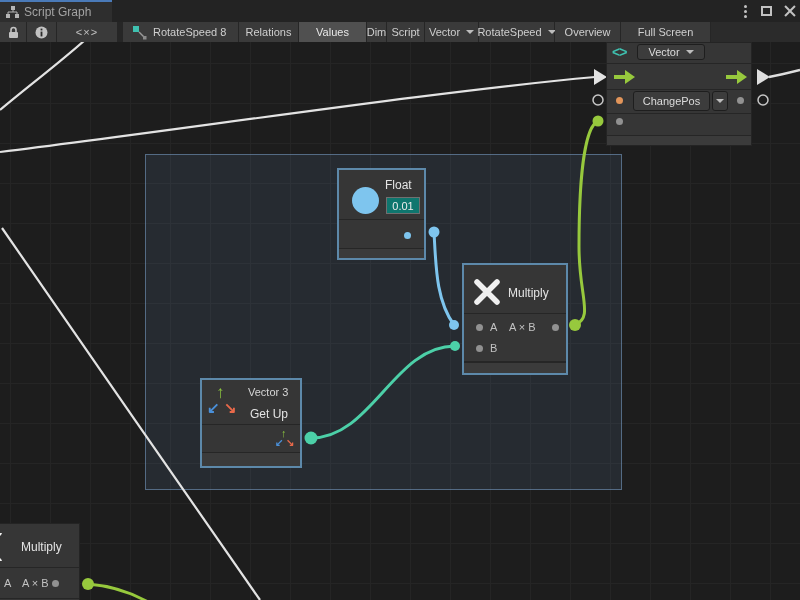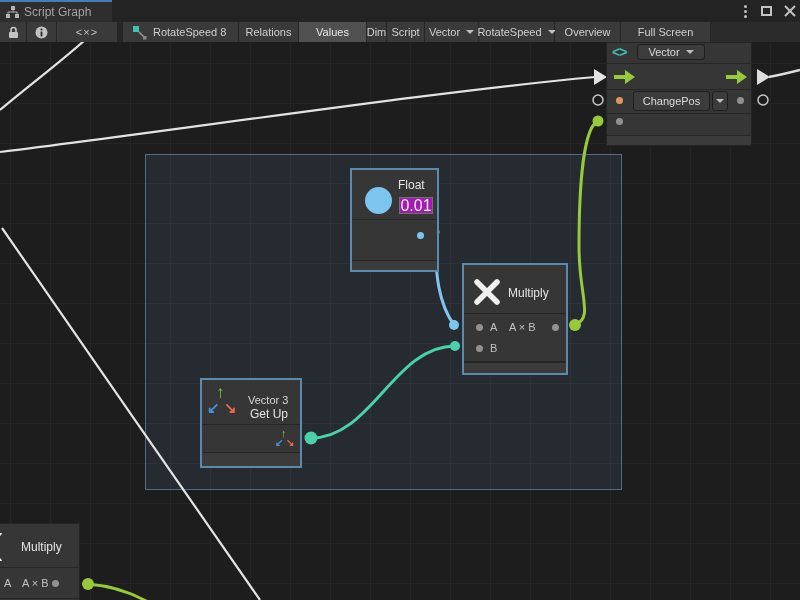--- a/index.html
+++ b/index.html
@@ -52,22 +52,22 @@
   .node.selected { border:2px solid #5d89aa; }
   .nfoot { position:absolute; left:0; right:0; bottom:0; background:#3b3b3b; border-top:1px solid #262626; }
   .sep { position:absolute; left:0; right:0; height:1px; background:#262626; }
   .ntitle { position:absolute; color:#e4e4e4; font-size:12px; white-space:nowrap; }
   .plabel { position:absolute; color:#c2c2c2; font-size:11px; white-space:nowrap; }
   .pdot { position:absolute; width:7px; height:7px; border-radius:50%; background:#919191; }
   .dd { position:absolute; background:#3c3c3c; border:1px solid #1e1e1e; border-radius:3px;
         color:#dcdcdc; font-size:11px; display:flex; align-items:center; justify-content:center; }
   .teal-brackets { position:absolute; color:#3fc1b0; font-weight:bold; font-size:14px; letter-spacing:-1px; }
   .varrow { position:absolute; font-weight:bold; line-height:1; }
-  .field { position:absolute; background:#a21caf; border:1px solid #707070; color:#ececec;
-           font-size:16px; display:flex; align-items:center; justify-content:center; }
+  .field { position:absolute; background:#0f766e; border:1px solid #707070; color:#ececec;
+           font-size:11px; display:flex; align-items:center; justify-content:center; }
 </style>
 </head>
 <body>
 
 <div id="window">
 
   <div class="tabbar">
     <div class="tab">
       <svg width="13" height="13" viewBox="0 0 13 13">
         <rect x="5" y="0" width="4" height="4" fill="#b5b5b5"></rect>
@@ -196,21 +196,21 @@
       </div>
       <div class="dd" style="left:105px; top:48px; width:16px; height:20px">
         <span class="caret" style="margin-left:0"></span>
       </div>
       <span class="pdot" style="left:130px; top:54px"></span>
       <div class="sep" style="top:70px"></div>
       <span class="pdot" style="left:9px; top:75px"></span>
       <div class="nfoot" style="height:10px"></div>
     </div>
 
-    <div class="node selected" style="left:350px; top:126px; width:89px; height:104px">
+    <div class="node selected" style="left:337px; top:126px; width:89px; height:92px">
       <div style="position:absolute; left:13px; top:17px; width:27px; height:27px; border-radius:50%; background:#7ec5ee"></div>
       <span class="ntitle" style="left:46px; top:8px">Float</span>
       <div class="field" style="left:47px; top:27px; width:34px; height:17px">0.01</div>
       <div class="sep" style="top:49px"></div>
       <span class="pdot" style="left:65px; top:62px; background:#7ec5ee"></span>
       <div class="nfoot" style="height:10px"></div>
     </div>
 
     <div class="node selected" style="left:462px; top:221px; width:106px; height:112px">
       <svg style="position:absolute; left:9px; top:13px" width="28" height="28" viewBox="0 0 28 28">
@@ -225,21 +225,21 @@
       <span class="pdot" style="left:12px; top:80px"></span>
       <span class="plabel" style="left:26px; top:77px">B</span>
       <div class="sep" style="top:96px"></div>
       <div class="nfoot" style="height:11px"></div>
     </div>
 
     <div class="node selected" style="left:200px; top:336px; width:102px; height:90px">
       <span class="varrow" style="left:14px; top:4px; color:#8cc63f; font-size:17px">↑</span>
       <span class="varrow" style="left:5px; top:20px; color:#4a90d9; font-size:15px">↙</span>
       <span class="varrow" style="left:22px; top:20px; color:#e8694a; font-size:15px">↘</span>
-      <span class="plabel" style="left:46px; top:14px; font-size:11px; color:#d6d6d6">Vector 3</span>
+      <span class="plabel" style="left:46px; top:6px; font-size:11px; color:#d6d6d6">Vector 3</span>
       <span class="ntitle" style="left:48px; top:27px">Get Up</span>
       <div class="sep" style="top:44px"></div>
       <span class="varrow" style="left:79px; top:48px; color:#8cc63f; font-size:11px">↑</span>
       <span class="varrow" style="left:73px; top:58px; color:#4a90d9; font-size:10px">↙</span>
       <span class="varrow" style="left:84px; top:58px; color:#e8694a; font-size:10px">↘</span>
       <div class="sep" style="top:74px"></div>
       <div class="nfoot" style="height:14px"></div>
     </div>
 
     <div class="node" style="left:-16px; top:481px; width:96px; height:95px">

